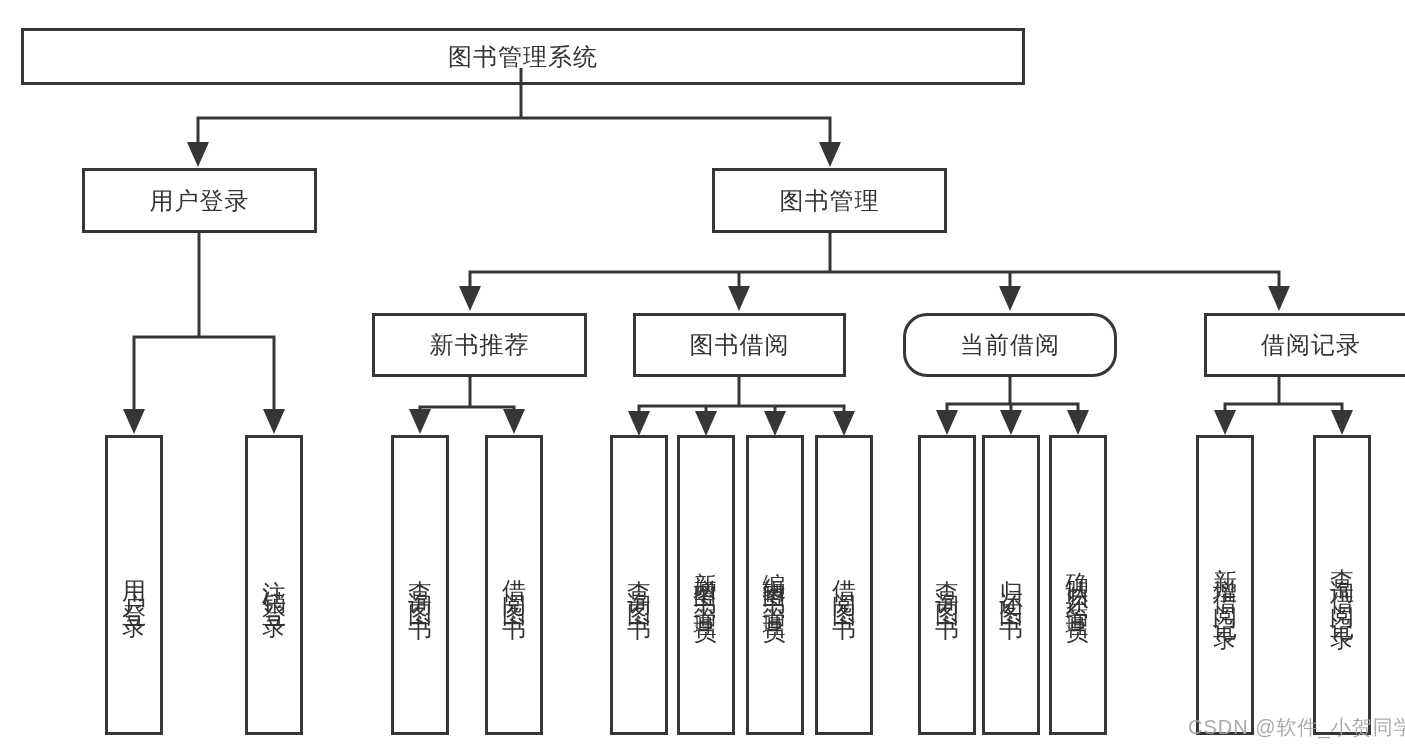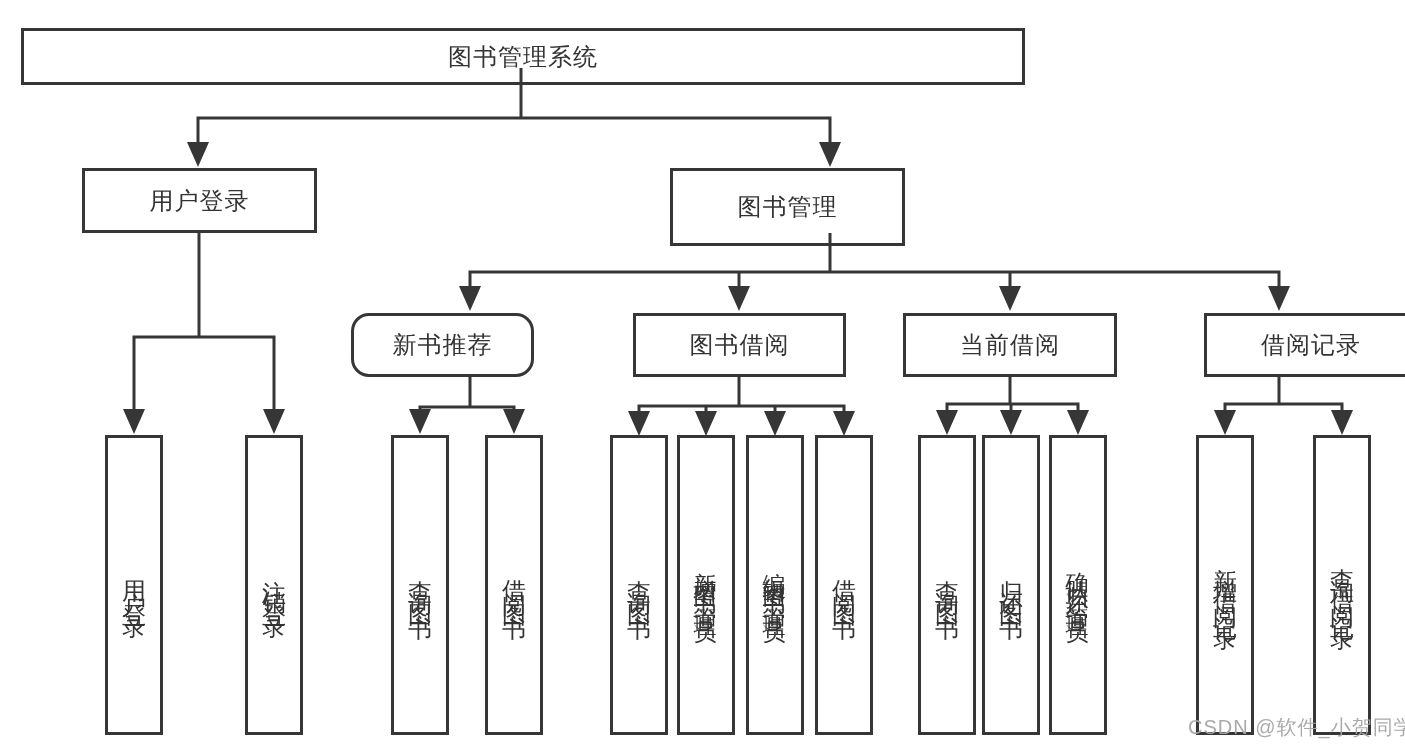--- a/index.html
+++ b/index.html
@@ -25,26 +25,26 @@
     align-items: center;
     justify-content: center;
     font-size: 24px;
     letter-spacing: 1px;
     z-index: 1;
   }
   
   .n-root { left: 21px;  top: 12px;  width: 1004px; height: 57px; margin-top: 16px; }
   
   .n-l2a  { left: 82px;  top: 168px; width: 235px;  height: 65px; }
-  .n-l2b  { left: 670px; top: 168px; width: 235px;  height: 78px; }
+  .n-l2b  { left: 712px; top: 168px; width: 235px;  height: 65px; }
   
   .n-l3   { top: 313px; height: 64px; }
-  .n-l3a  { left: 351px;  width: 183px; border-radius: 18px; }
+  .n-l3a  { left: 372px;  width: 215px; }
   .n-l3b  { left: 633px;  width: 213px; }
-  .n-l3c  { left: 903px;  width: 214px; }
+  .n-l3c  { left: 903px;  width: 214px; border-radius: 24px; }
   .n-l3d  { left: 1172px; width: 214px; margin-left: 32px; }
   
   .leaf {
     top: 435px;
     width: 58px;
     height: 300px;
   }
   .leaf .vtext {
     writing-mode: vertical-rl;
     text-orientation: mixed;

